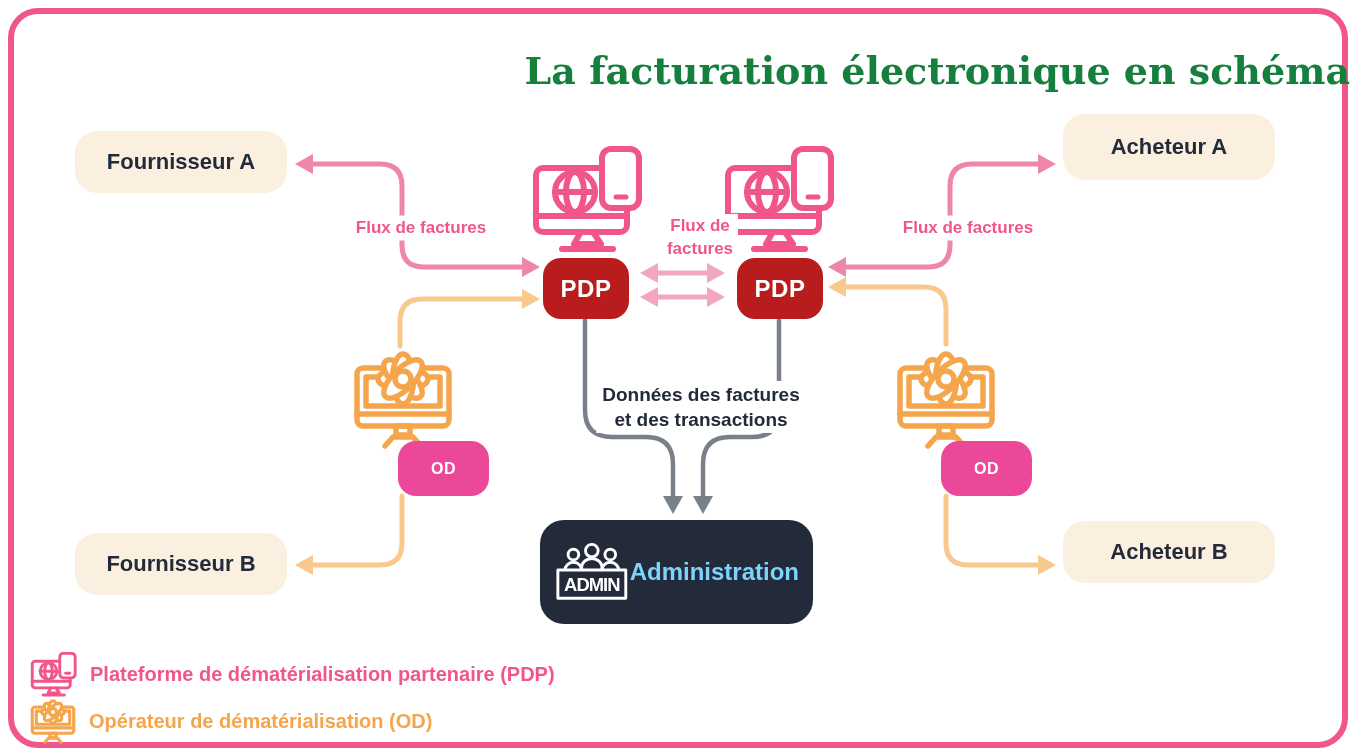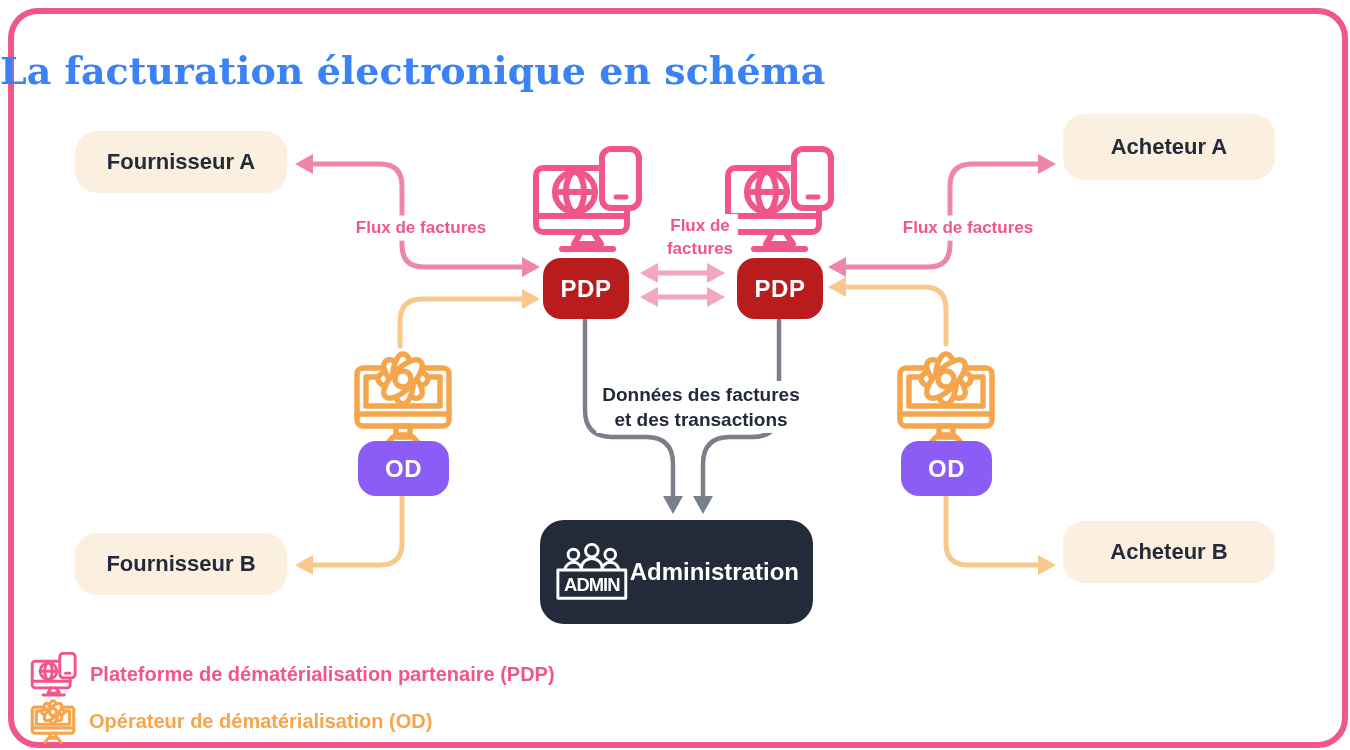--- a/index.html
+++ b/index.html
@@ -1,32 +1,32 @@
 <!DOCTYPE html>
 <html><head>
 <meta charset="utf-8">
 <style>
   html,body{margin:0;padding:0;background:#fff;}
   .canvas{position:relative;width:1350px;height:750px;background:#fff;overflow:hidden;
           font-family:"Liberation Sans",sans-serif;}
   .frame{position:absolute;left:8px;top:8px;width:1328px;height:728px;
          border:6px solid #F1568B;border-radius:30px;z-index:0;}
-  .title{position:absolute;left:0;top:48px;width:100%;margin:0;text-align:left;
-         font-family:"DejaVu Serif",serif;font-weight:700;font-size:38px;color:#3b82f6;z-index:3;}
+  .title{position:absolute;left:0;top:48px;width:100%;margin:0;text-align:right;
+         font-family:"DejaVu Serif",serif;font-weight:700;font-size:38px;color:#15803d;z-index:3;}
   .edges{position:absolute;left:0;top:0;z-index:1;}
   .icon{position:absolute;z-index:2;}
   .node{position:absolute;display:flex;align-items:center;justify-content:center;
         font-weight:700;z-index:3;box-sizing:border-box;}
   .node-cream{background:#FBF0DF;border-radius:22px;color:#232B3A;font-size:22px;}
   .node-pdp{background:#b91c1c;border-radius:18px;color:#fff;font-size:24px;letter-spacing:.5px;}
-  .node-od{background:#8b5cf6;border-radius:18px;color:#fff;font-size:24px;letter-spacing:.5px;}
+  .node-od{background:#ec4899;border-radius:18px;color:#fff;font-size:16px;letter-spacing:.5px;margin-left:40px;}
   .admin-box{position:absolute;left:540px;top:520px;width:273px;height:104px;background:#232B3A;
              border-radius:24px;display:flex;align-items:center;justify-content:flex-start;
              padding:0 14px 0 14px;box-sizing:border-box;z-index:3;}
-  .admin-text{flex:1;text-align:center;color:#ffffff;font-weight:700;font-size:24px;line-height:1.3;}
+  .admin-text{flex:1;text-align:center;color:#7dd3fc;font-weight:700;font-size:24px;line-height:1.3;}
   .lbl{position:absolute;transform:translate(-50%,-50%);z-index:3;font-weight:700;text-align:center;margin-left:16px;}
   .lbl-flux{color:#F1568B;font-size:17px;background:#fff;padding:1px 5px;line-height:1.35;}
   .lbl-donnees{color:#232B3A;font-size:19px;line-height:1.32;background:#fff;padding:1px 6px;}
   .legend-row{position:absolute;left:30px;display:flex;align-items:center;gap:13px;z-index:3;}
   .legend-label{font-weight:700;font-size:20px;}
   .legend-pdp .legend-label{color:#F1568B;}
   .legend-od .legend-label{color:#F5A54C;}
 </style>
 </head>
 <body>

